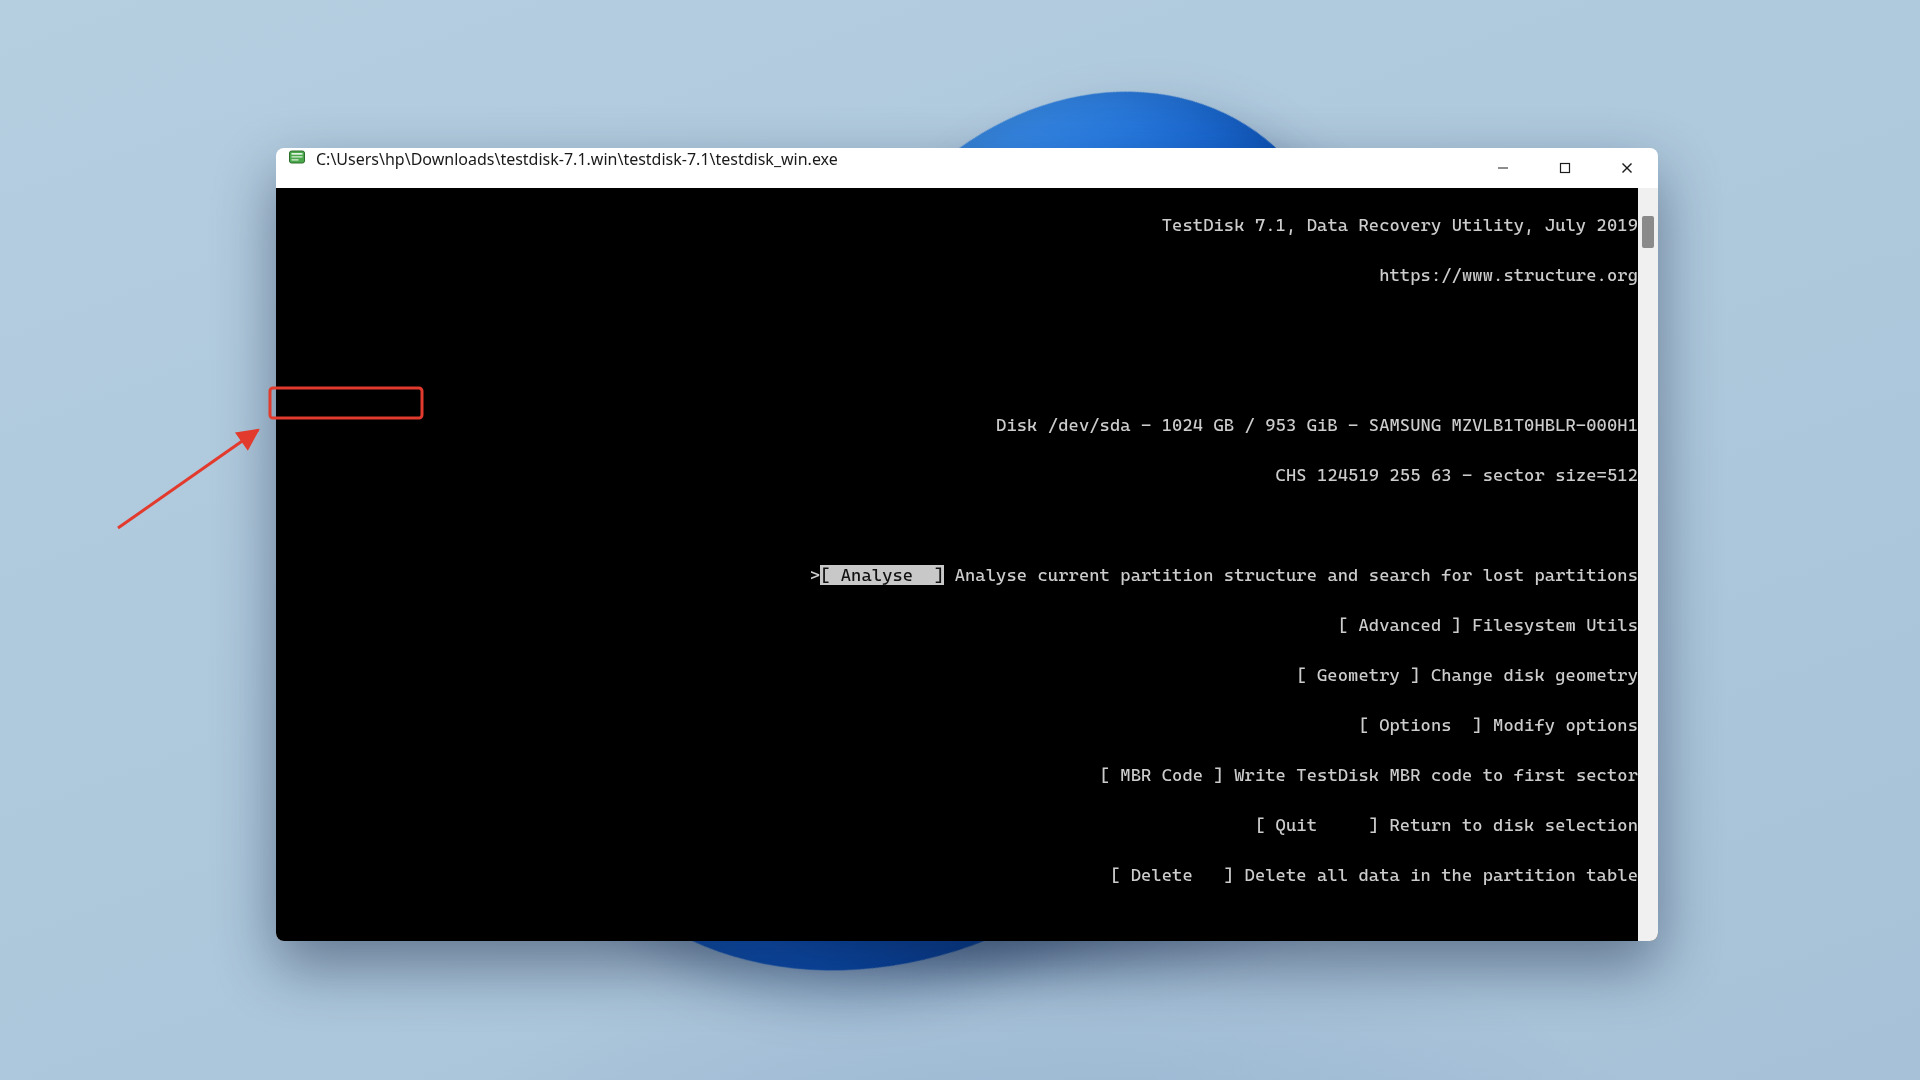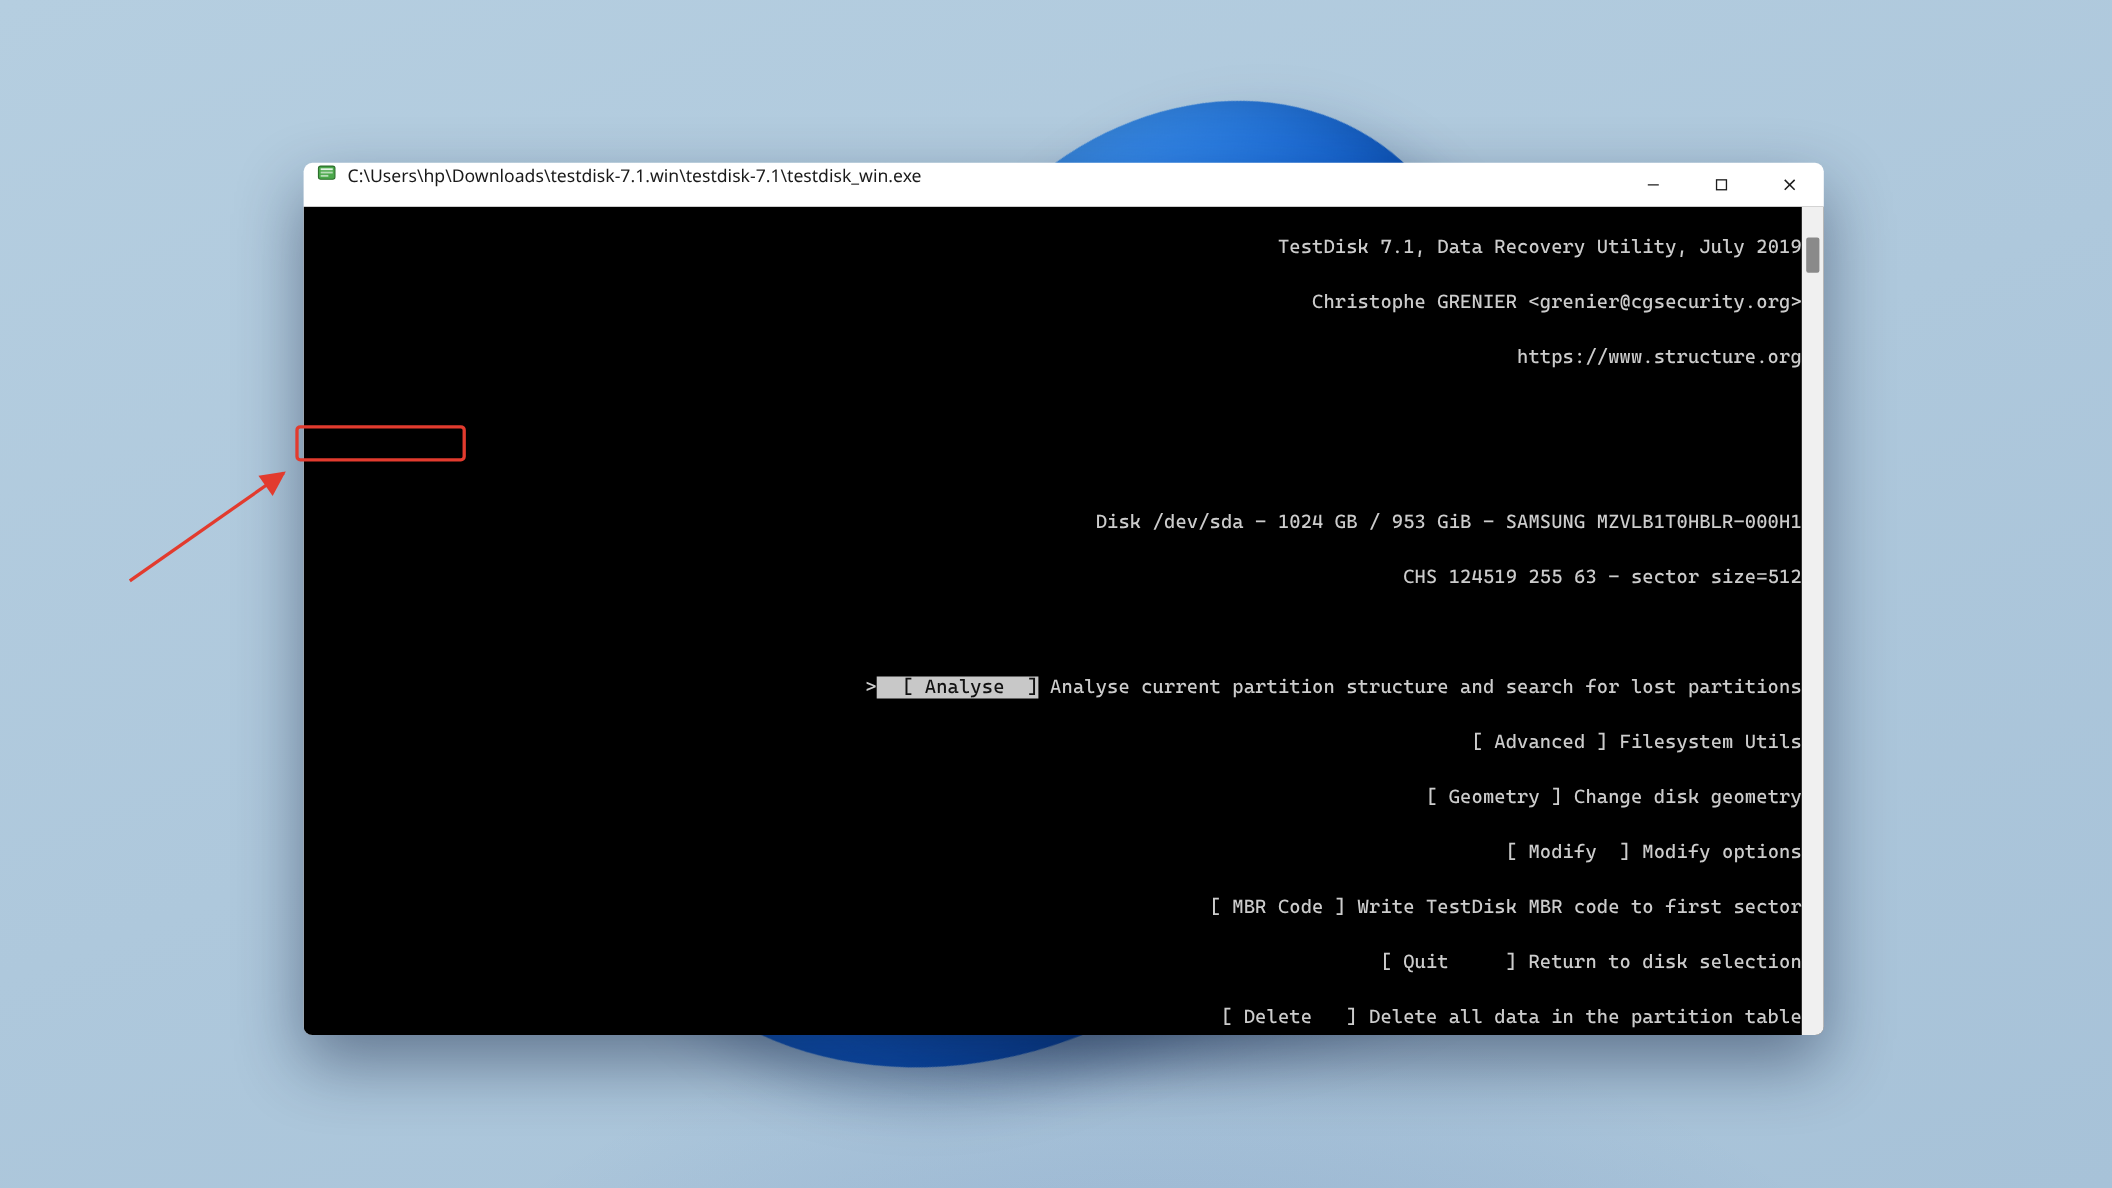--- a/index.html
+++ b/index.html
@@ -41,21 +41,21 @@
   .app-icon{width:18px;height:18px;margin-right:10px;display:inline-block;}
   .title-text{white-space:nowrap;overflow:hidden;text-overflow:ellipsis;flex:1;}
   .win-ctrls{display:flex;height:100%;}
   .win-btn{width:62px;display:flex;align-items:center;justify-content:center;cursor:default;}
   .win-btn svg{width:12px;height:12px;stroke:#1d1d1d;stroke-width:1.2;fill:none;}
   .win-btn.close svg{stroke-width:1.4;}
 
   .client{position:absolute;left:0;top:40px;right:0;bottom:0;display:flex;background:var(--term-bg);text-align:right;}
   .terminal{flex:1;padding:0;color:var(--term-fg);font-family:Consolas,"Cascadia Mono","Courier New",monospace;font-size:17.5px;line-height:25px;white-space:pre;letter-spacing:0.1px;}
   .terminal .row{display:block;min-height:25px;}
-  .sel{background:var(--sel-bg);color:var(--sel-fg);padding-left:23px;}
+  .sel{background:var(--sel-bg);color:var(--sel-fg);}
 
   .scrollbar{width:20px;background:var(--scroll-track);position:relative;}
   .scrollbar .thumb{position:absolute;left:4px;right:4px;top:28px;height:32px;background:var(--scroll-thumb);border-radius:2px;}
 
   .annotations{position:absolute;left:0;top:0;width:1920px;height:1080px;pointer-events:none;z-index:3;}
 </style>
 </head>
 <body>
 
 <div class="bloom">
@@ -95,31 +95,30 @@
             <line x1="1.5" y1="1.5" x2="10.5" y2="10.5"></line>
             <line x1="10.5" y1="1.5" x2="1.5" y2="10.5"></line>
           </svg>
       </div>
     </div>
   </div>
 
   <div class="client">
     <div class="terminal">
 <span class="row">TestDisk 7.1, Data Recovery Utility, July 2019</span>
-<span class="row">Christophe GRENIER &lt;grenier@cgsecurity.org&gt;</span>
 <span class="row">https://www.structure.org</span>
 <span class="row"> </span>
 <span class="row"> </span>
 <span class="row">Disk /dev/sda - 1024 GB / 953 GiB - SAMSUNG MZVLB1T0HBLR-000H1</span>
 <span class="row">     CHS 124519 255 63 - sector size=512</span>
 <span class="row"> </span>
 <span class="row"><span>&gt;</span><span class="sel">[ Analyse  ]</span><span> Analyse current partition structure and search for lost partitions</span></span>
 <span class="row"><span> </span><span>[ Advanced ]</span><span> Filesystem Utils</span></span>
 <span class="row"><span> </span><span>[ Geometry ]</span><span> Change disk geometry</span></span>
-<span class="row"><span> </span><span>[ Modify  ]</span><span> Modify options</span></span>
+<span class="row"><span> </span><span>[ Options  ]</span><span> Modify options</span></span>
 <span class="row"><span> </span><span>[ MBR Code ]</span><span> Write TestDisk MBR code to first sector</span></span>
 <span class="row"><span> </span><span>[ Quit     ]</span><span> Return to disk selection</span></span>
 <span class="row"><span> </span><span>[ Delete   ]</span><span> Delete all data in the partition table</span></span>
 
 
 
 
 
 
 

